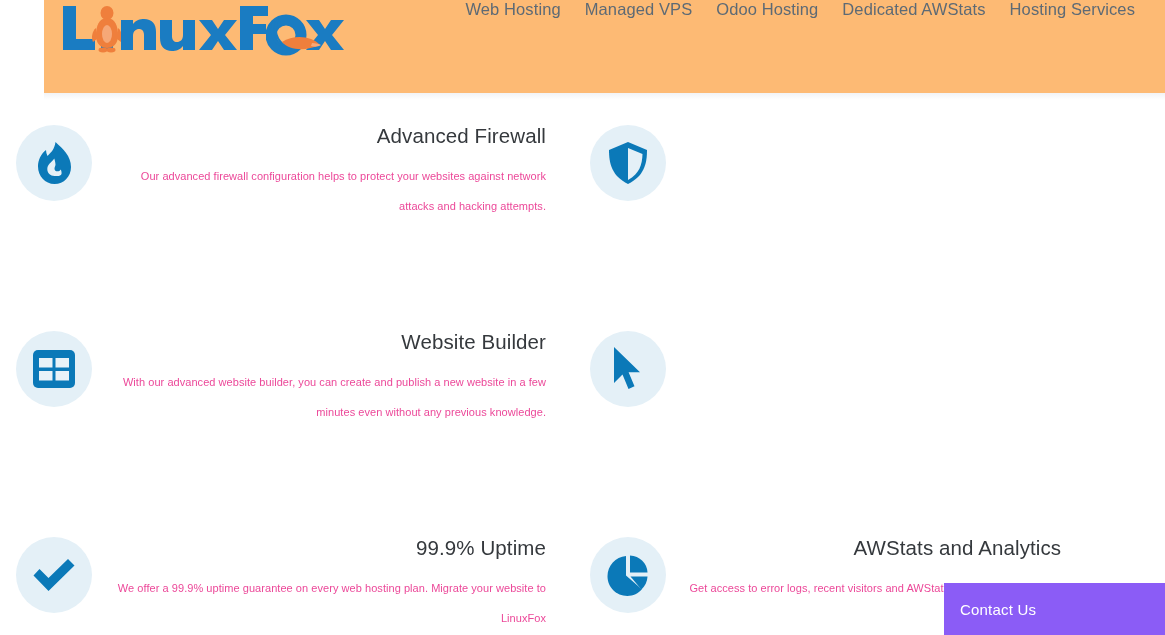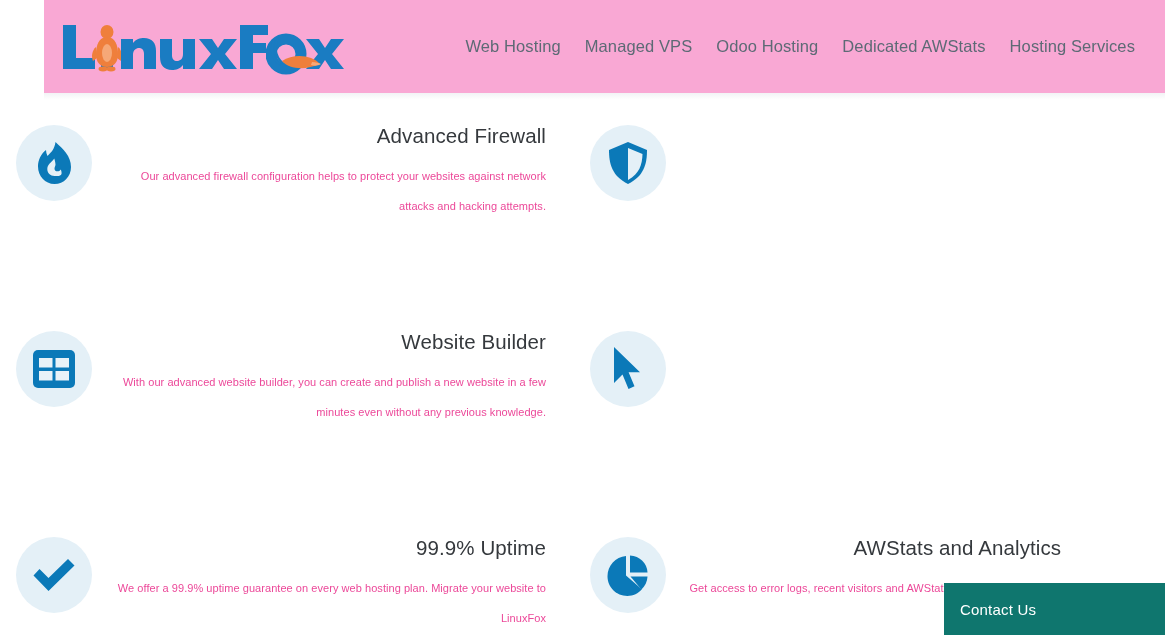--- a/index.html
+++ b/index.html
@@ -15,23 +15,23 @@
     font-family: "Liberation Sans", sans-serif;
     background: #ffffff;
     color: #5a6671;
     -webkit-font-smoothing: antialiased;
   }
 
   
   .site-header {
     position: relative;
     height: 93px;
-    background: #f9a8d4;
-    display: flex;
-    align-items: center;
+    background: #fdba74;
+    display: flex;
+    align-items: flex-start;
     padding: 0 16px 0 14px;
     margin-left: 44px;
   }
   .site-header::after {
     content: "";
     position: absolute;
     left: 0; right: 0; top: 93px;
     height: 7px;
     background: linear-gradient(to bottom, #f2f3f5 0%, rgba(250,250,251,0) 100%);
   }
@@ -107,21 +107,21 @@
     letter-spacing: .05px;
   }
 
   
   .contact-tab {
     position: fixed;
     right: 0;
     bottom: 0;
     width: 221px;
     height: 52px;
-    background: #0f766e;
+    background: #8b5cf6;
     color: #ffffff;
     border: none;
     font-family: "Liberation Sans", sans-serif;
     font-size: 15px;
     text-align: left;
     padding-left: 16px;
     cursor: pointer;
     letter-spacing: .2px;
     z-index: 50;
   }

